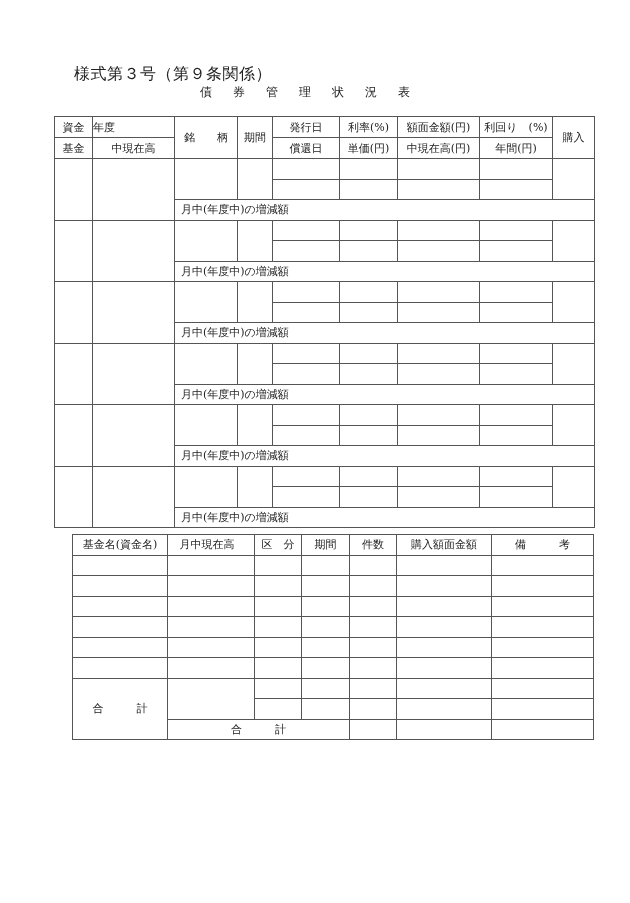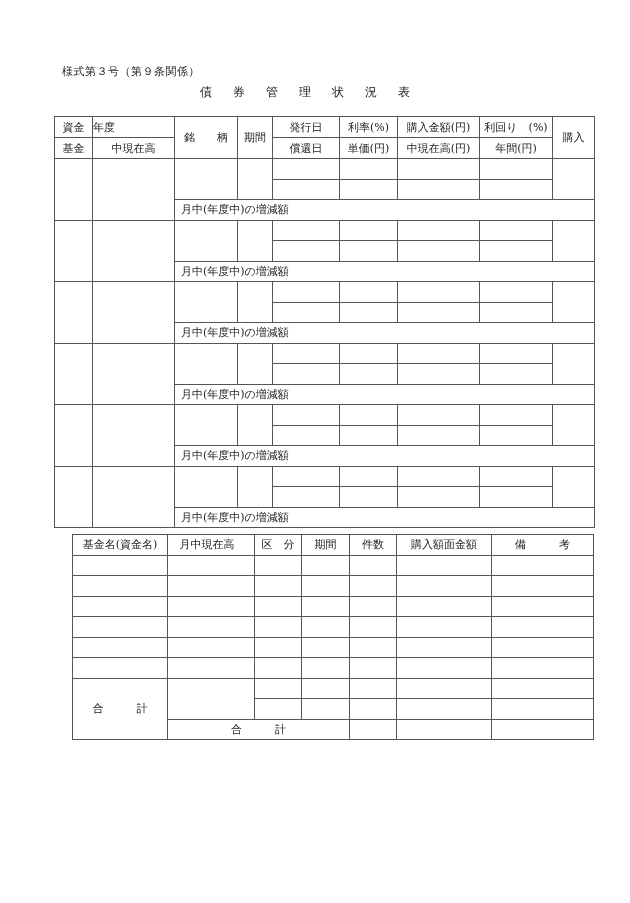--- a/index.html
+++ b/index.html
@@ -1,18 +1,18 @@
 <!DOCTYPE html>
 <html><head>
 <meta charset="utf-8">
 <style>
   html, body { margin: 0; padding: 0; background: #ffffff; }
   body { width: 630px; height: 903px; position: relative; overflow: hidden;
          font-family: "DejaVu Serif", "Liberation Serif", serif; color: #222; }
-  .form-label { position: absolute; left: 62px; top: 64px; font-size: 11px; letter-spacing: 0.5px; }
+  .form-label { position: absolute; left: 74px; top: 64px; font-size: 16px; letter-spacing: 0.5px; }
   .title { position: absolute; top: 84px; left: 200px; font-size: 12px; display: flex; gap: 0; }
   .title span { display: inline-block; width: 33px; text-align: left; }
   table { border-collapse: collapse; position: absolute; table-layout: fixed; }
   td { border: 1px solid #555; padding: 0; font-size: 11px; text-align: center; vertical-align: middle; }
   #t1 { left: 54px; top: 116px; width: 540px; }
   #t1 .hdr td { height: 20px; }
   #t1 .sub td { height: 19.5px; }
   #t1 .delta td { height: 19.5px; margin-top: 20px; }
   .delta-label { text-align: left; padding-left: 6px; }
   #t2 { left: 72px; top: 534px; width: 522px; }
@@ -47,21 +47,21 @@
       <col style="width:42px">
   </colgroup>
   <tbody>
       <tr class="hdr">
     <td>資金</td>
     <td class="yearhdr">年度</td>
     <td rowspan="2">銘　　柄</td>
     <td rowspan="2">期間</td>
     <td>発行日</td>
     <td>利率(%)</td>
-    <td>購入金額(円)</td>
+    <td>額面金額(円)</td>
     <td>利回り　(%)</td>
     <td rowspan="2">購入</td>
   </tr>
   <tr class="hdr">
     <td>基金</td>
     <td>中現在高</td>
     <td>償還日</td>
     <td>単価(円)</td>
     <td>中現在高(円)</td>
     <td>年間(円)</td>

